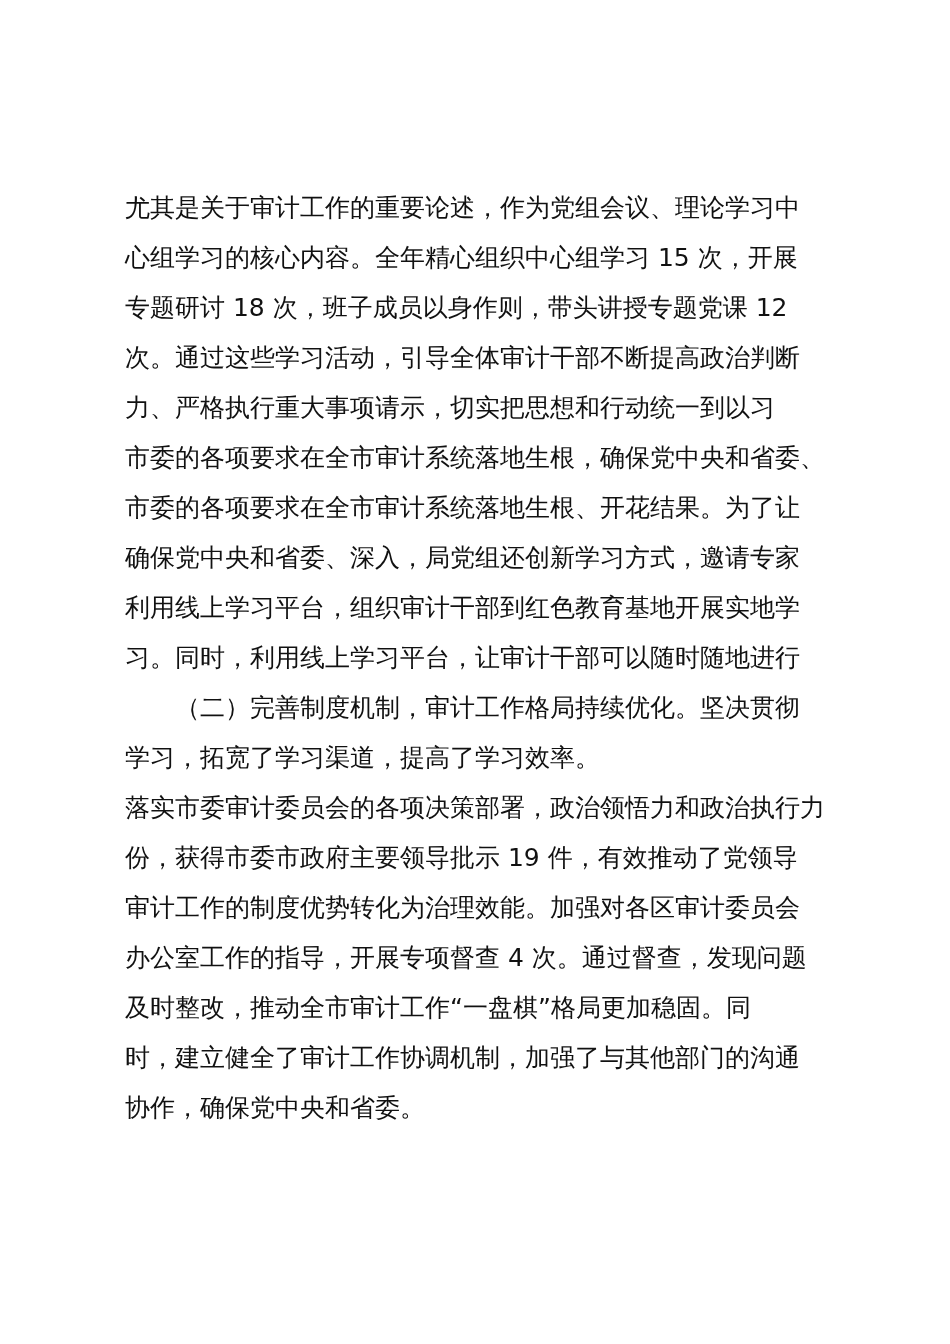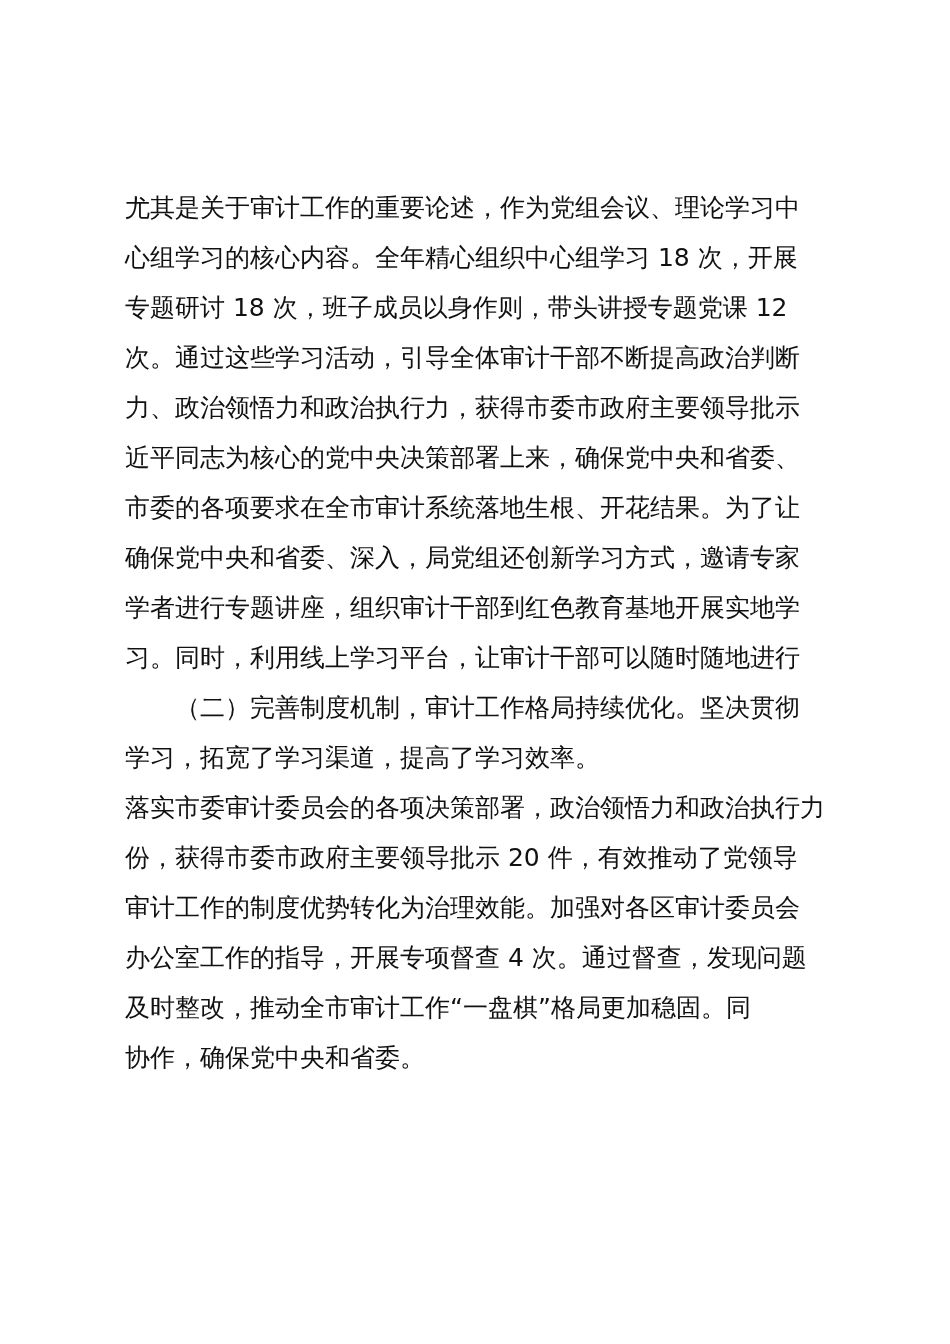--- a/index.html
+++ b/index.html
@@ -41,31 +41,32 @@
     .line.indent {
       padding-left: 0;
     }
   </style>
 </head>
 <body>
 
 <div class="page">
   <div class="text-block">
     <span class="line">尤其是关于审计工作的重要论述，作为党组会议、理论学习中</span>
-    <span class="line">心组学习的核心内容。全年精心组织中心组学习 18 次，开展</span>
+    <span class="line">心组学习的核心内容。全年精心组织中心组学习 15 次，开展</span>
     <span class="line">专题研讨 18 次，班子成员以身作则，带头讲授专题党课 12</span>
     <span class="line">次。通过这些学习活动，引导全体审计干部不断提高政治判断</span>
-    <span class="line">力、政治领悟力和政治执行力，获得市委市政府主要领导批示</span>
-    <span class="line">近平同志为核心的党中央决策部署上来，确保党中央和省委、</span>
+    <span class="line">力、严格执行重大事项请示，切实把思想和行动统一到以习</span>
+    <span class="line">市委的各项要求在全市审计系统落地生根，确保党中央和省委、</span>
     <span class="line">市委的各项要求在全市审计系统落地生根、开花结果。为了让</span>
     <span class="line">确保党中央和省委、深入，局党组还创新学习方式，邀请专家</span>
-    <span class="line">学者进行专题讲座，组织审计干部到红色教育基地开展实地学</span>
+    <span class="line">利用线上学习平台，组织审计干部到红色教育基地开展实地学</span>
     <span class="line">习。同时，利用线上学习平台，让审计干部可以随时随地进行</span>
     <span class="line indent">　　（二）完善制度机制，审计工作格局持续优化。坚决贯彻</span>
     <span class="line">学习，拓宽了学习渠道，提高了学习效率。</span>
     <span class="line">落实市委审计委员会的各项决策部署，政治领悟力和政治执行力</span>
-    <span class="line">份，获得市委市政府主要领导批示 20 件，有效推动了党领导</span>
+    <span class="line">份，获得市委市政府主要领导批示 19 件，有效推动了党领导</span>
     <span class="line">审计工作的制度优势转化为治理效能。加强对各区审计委员会</span>
     <span class="line">办公室工作的指导，开展专项督查 4 次。通过督查，发现问题</span>
     <span class="line">及时整改，推动全市审计工作“一盘棋”格局更加稳固。同</span>
+    <span class="line">时，建立健全了审计工作协调机制，加强了与其他部门的沟通</span>
     <span class="line">协作，确保党中央和省委。</span>
   </div>
 </div>
 
 </body></html>

